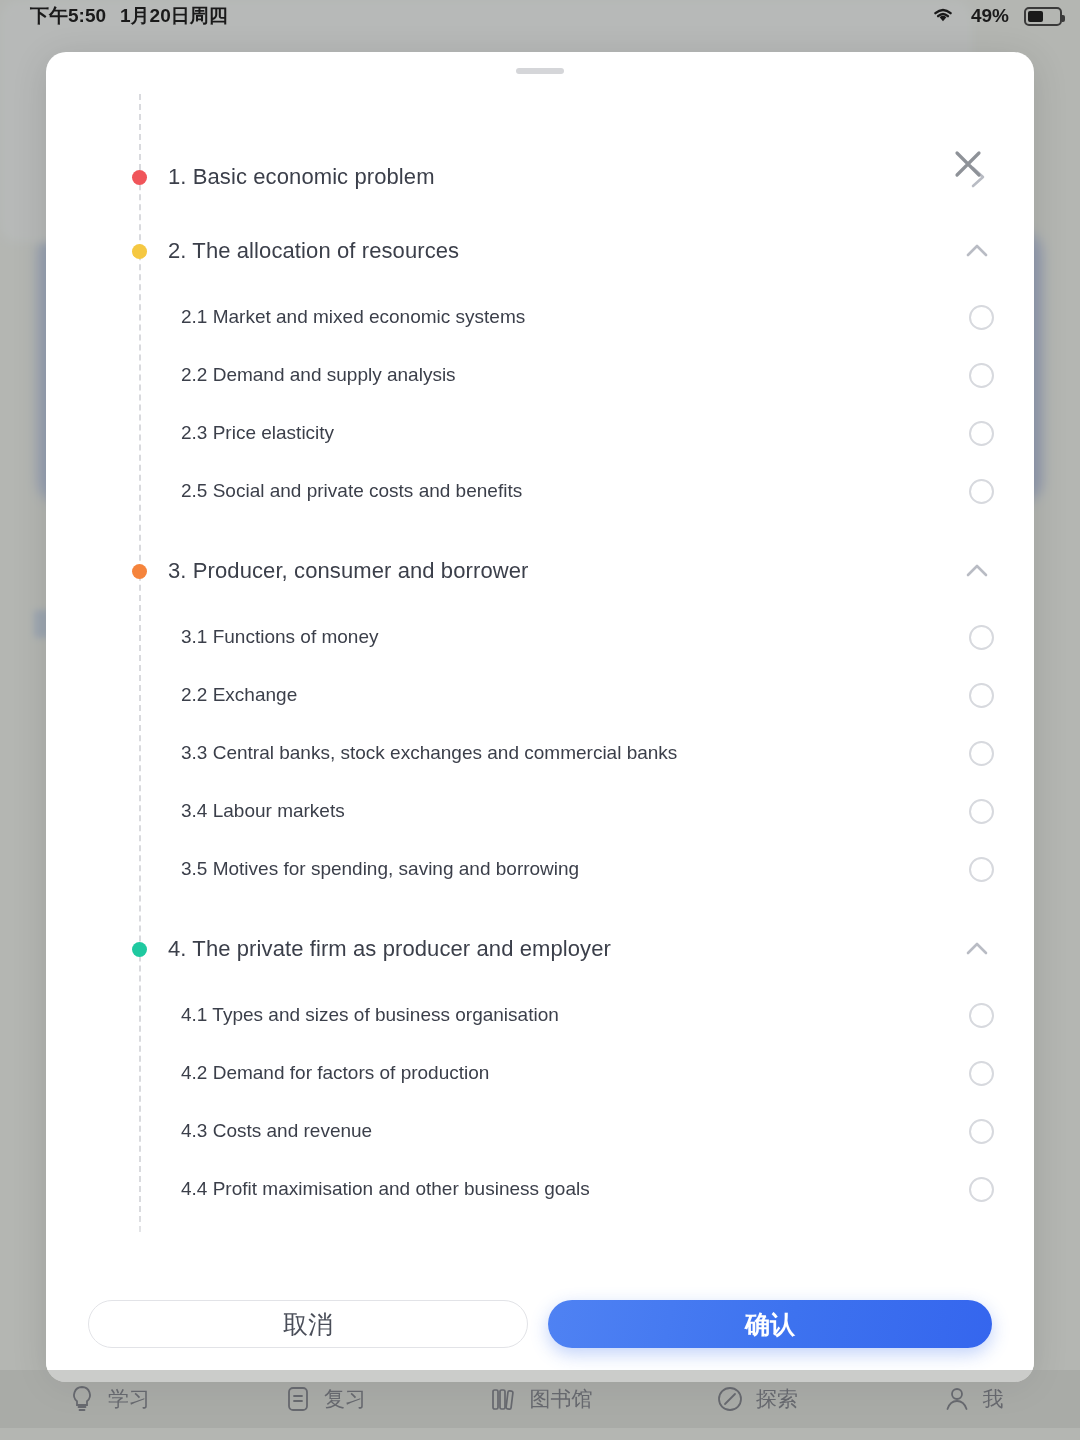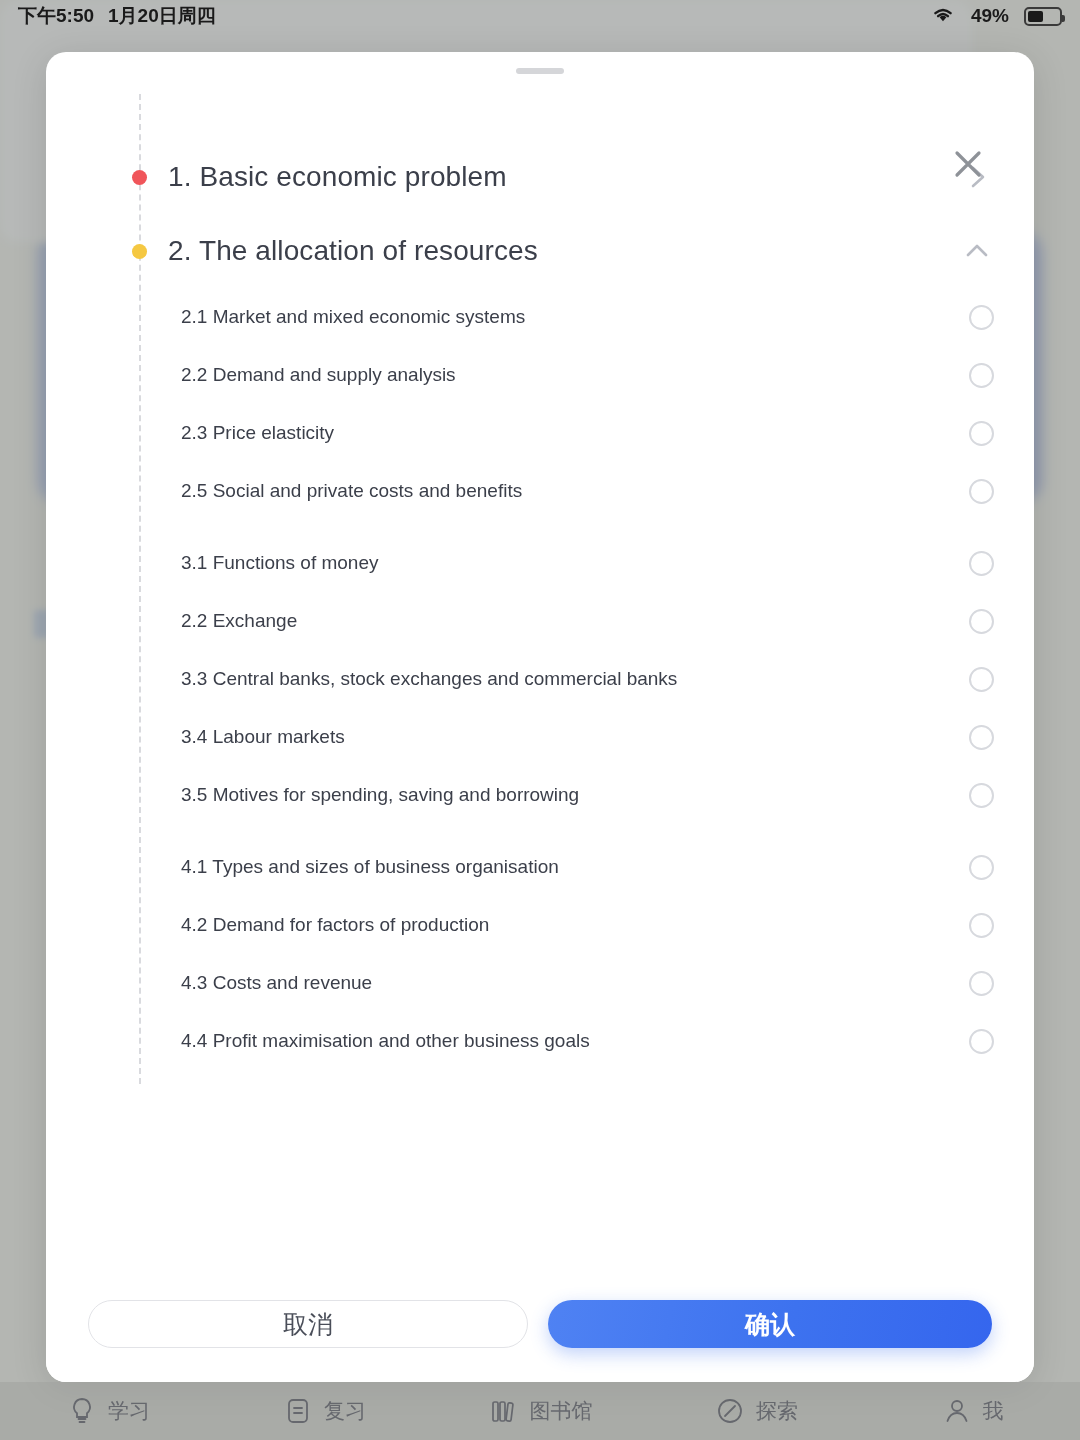--- a/index.html
+++ b/index.html
@@ -38,21 +38,21 @@
     position:absolute; left:34px; top:610px; width:22px; height:28px;
     background:#5b8ae0; opacity:.55; filter:blur(3px); border-radius:4px;
   }
   .bg-dim {
     position:absolute; inset:0;
     background:rgba(160,162,158,.72);
   }
 
   
   #status-bar {
-    position:absolute; top:0; left:0; right:0; height:32px;
+    position:absolute; top:0; left:12px; right:0; height:32px;
     display:flex; align-items:center; justify-content:space-between;
     padding:0 18px;
     font-size:19px; color:#1a1a1a; font-weight:600;
     z-index:50;
   }
   #status-left { display:flex; align-items:baseline; gap:14px; }
   #status-right { display:flex; align-items:center; gap:15px; }
   .battery-shell {
     width:38px; height:19px; border:2px solid #3a3a3a; border-radius:5px;
     position:relative; display:flex; align-items:center; padding:2px;
@@ -113,21 +113,21 @@
     position:relative;
   }
   .section-dot {
     position:absolute;
     left:46px;
     width:15px; height:15px; border-radius:50%;
     flex:none;
   }
   .section-title {
     margin-left:82px;
-    font-size:28px;
+    font-size:22px;
     color:#3b3f4a;
     letter-spacing:.1px;
     white-space:nowrap;
   }
   .section-chevron {
     margin-left:auto;
     color:#b9bcc4;
     display:flex; align-items:center; justify-content:center;
     width:34px; height:34px;
     cursor:pointer;
@@ -195,21 +195,21 @@
   #confirm-button {
     flex:1 1 auto;
     background:linear-gradient(100deg,#4f82f3,#3d72ef 55%,#3566ee);
     color:#fff; font-weight:700;
     box-shadow:0 6px 18px rgba(61,114,239,.32);
     border:none;
   }
 
   
   #tab-bar {
-    position:absolute; left:0; right:0; bottom:0; height:58px;
+    position:absolute; left:0; right:0; bottom:12px; height:58px;
     display:flex; align-items:center;
     z-index:45;
     background:rgba(160,162,158,.55);
   }
   .tab-item {
     flex:1 1 0;
     display:flex; align-items:center; justify-content:center; gap:10px;
     color:#5f6168;
     font-size:21px;
     cursor:pointer;
@@ -297,20 +297,29 @@
                 <span class="sub-title">2.3 Price elasticity</span>
                 <span class="sub-radio"></span>
               </div>
               <div class="sub-item">
                 <span class="sub-title">2.5 Social and private costs and benefits</span>
                 <span class="sub-radio"></span>
               </div>
             </div>
           </div>
           <div class="section">
+            <div class="section-header">
+              <span class="section-dot" style="background: rgb(245, 132, 60);"></span>
+              <span class="section-title">3. Producer, consumer and borrower</span>
+              <span class="section-chevron">
+                <svg width="28" height="28" viewBox="0 0 28 28">
+                  <path d="M5 18 L14 9 L23 18" stroke="#b9bcc4" stroke-width="2.6" fill="none" stroke-linecap="round" stroke-linejoin="round"></path>
+                </svg>
+              </span>
+            </div>
             <div class="sub-list">
               <div class="sub-item">
                 <span class="sub-title">3.1 Functions of money</span>
                 <span class="sub-radio"></span>
               </div>
               <div class="sub-item">
                 <span class="sub-title">2.2 Exchange</span>
                 <span class="sub-radio"></span>
               </div>
               <div class="sub-item">
@@ -321,20 +330,29 @@
                 <span class="sub-title">3.4 Labour markets</span>
                 <span class="sub-radio"></span>
               </div>
               <div class="sub-item">
                 <span class="sub-title">3.5 Motives for spending, saving and borrowing</span>
                 <span class="sub-radio"></span>
               </div>
             </div>
           </div>
           <div class="section">
+            <div class="section-header">
+              <span class="section-dot" style="background: rgb(31, 201, 160);"></span>
+              <span class="section-title">4. The private firm as producer and employer</span>
+              <span class="section-chevron">
+                <svg width="28" height="28" viewBox="0 0 28 28">
+                  <path d="M5 18 L14 9 L23 18" stroke="#b9bcc4" stroke-width="2.6" fill="none" stroke-linecap="round" stroke-linejoin="round"></path>
+                </svg>
+              </span>
+            </div>
             <div class="sub-list">
               <div class="sub-item">
                 <span class="sub-title">4.1 Types and sizes of business organisation</span>
                 <span class="sub-radio"></span>
               </div>
               <div class="sub-item">
                 <span class="sub-title">4.2 Demand for factors of production</span>
                 <span class="sub-radio"></span>
               </div>
               <div class="sub-item">

